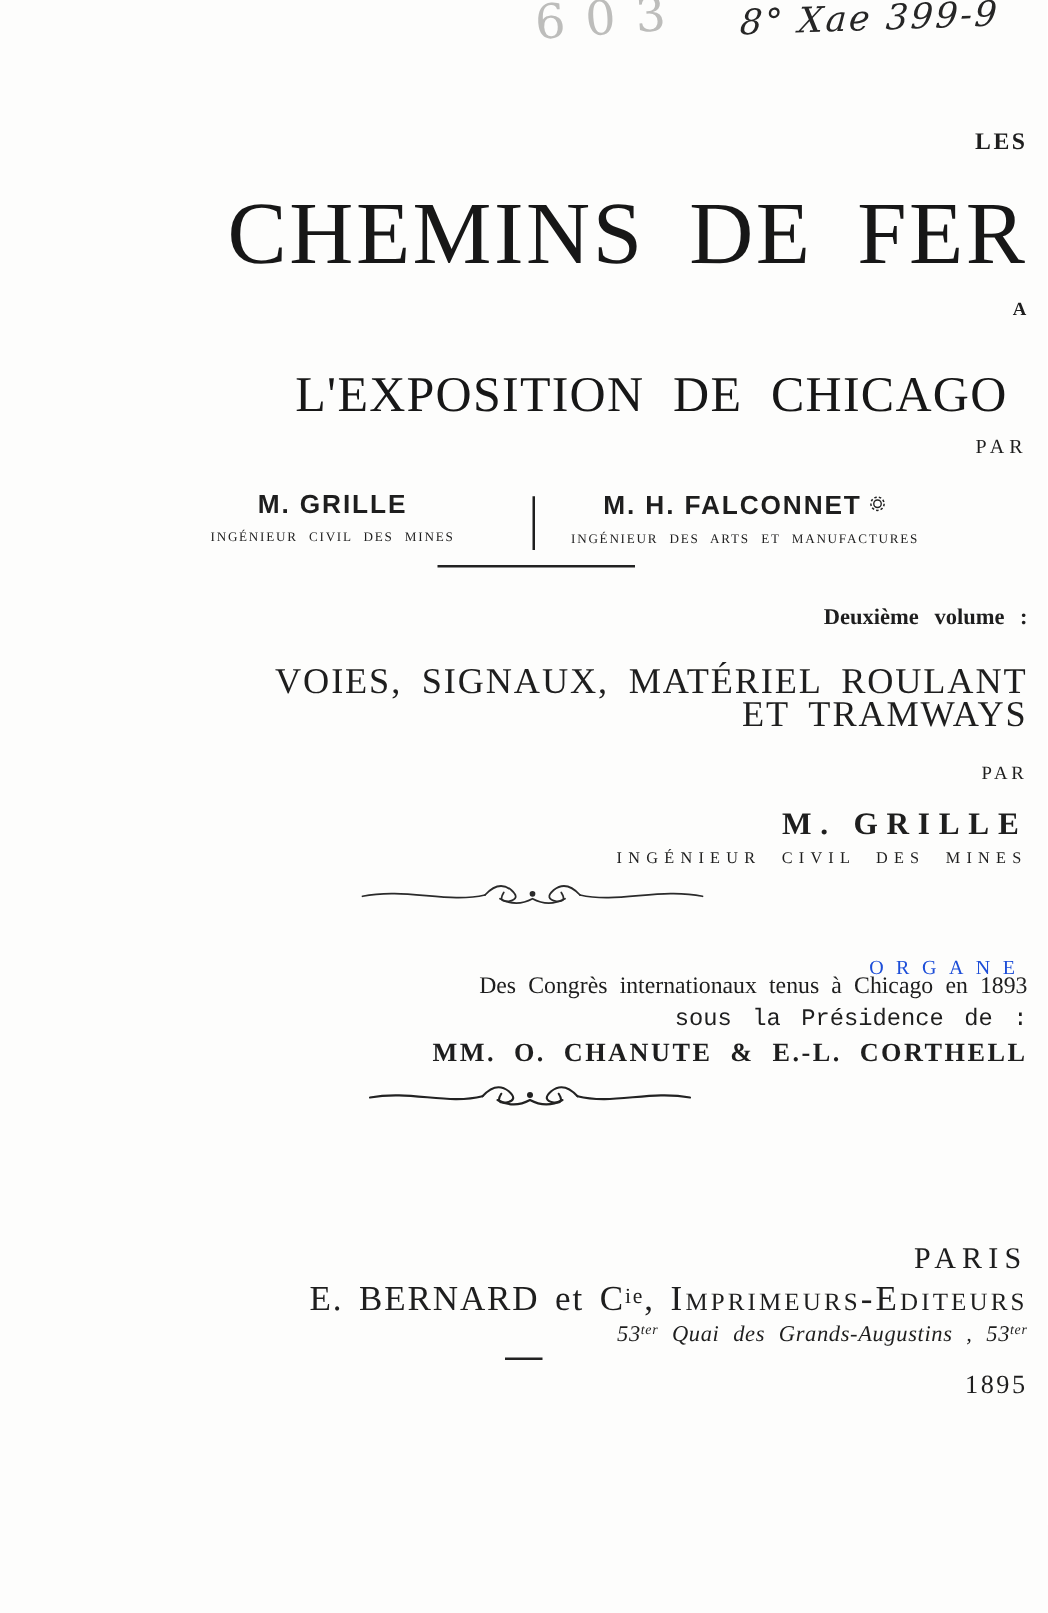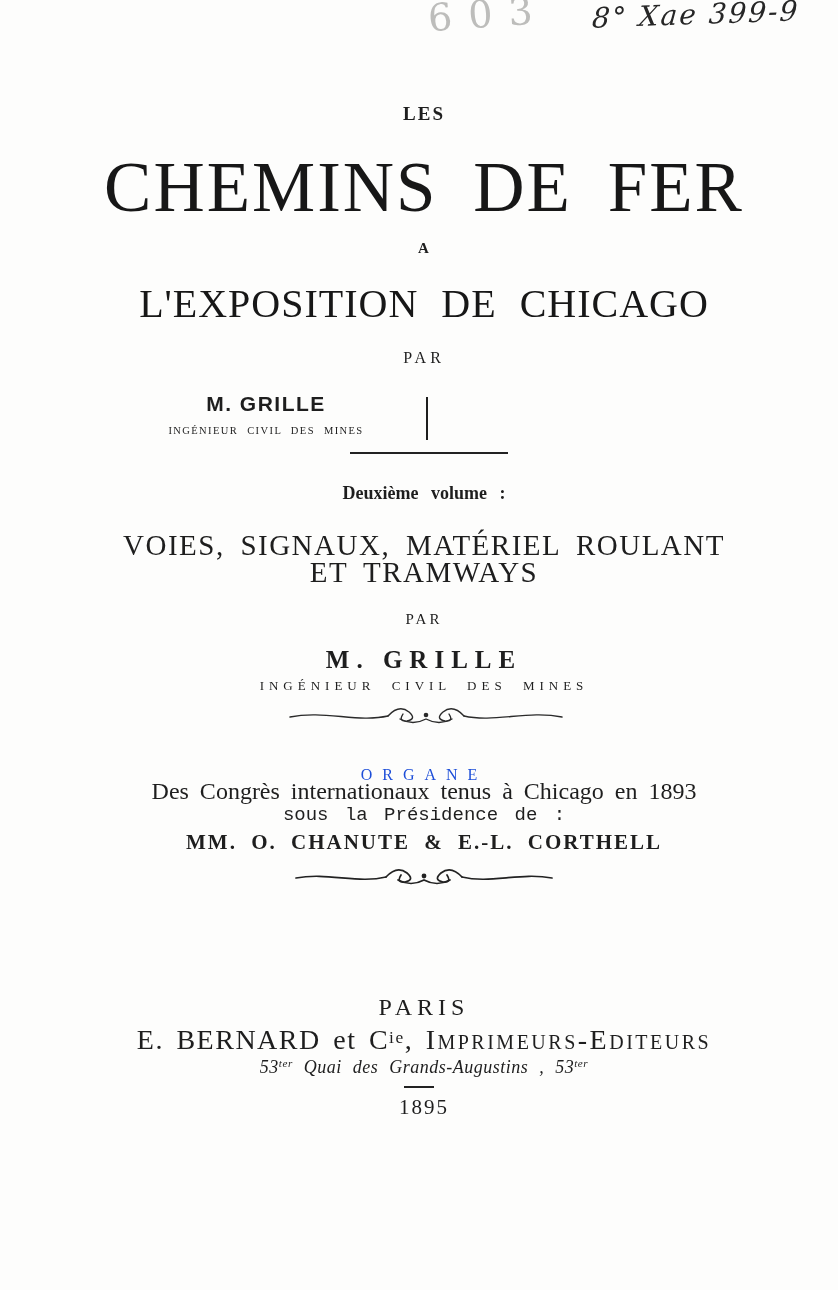--- a/index.html
+++ b/index.html
@@ -12,22 +12,22 @@
     width: 838px;
     height: 1290px;
     background: #fdfdfc;
     overflow: hidden;
     font-family: "Liberation Serif", "DejaVu Serif", serif;
     color: #1e1e1e;
   }
   .centered {
     position: absolute;
     left: 10px;
-    right: 0;
-    text-align: center;
+    right: 16px;
+    text-align: right;
     white-space: nowrap;
   }
 
   
   .pencil-number {
     position: absolute;
     left: 428px;
     top: -8px;
     font-family: "DejaVu Serif", serif;
     font-size: 38px;
@@ -60,21 +60,21 @@
     line-height: 1;
     color: #171717;
   }
   .word-a      { top: 240px; font-size: 15px; font-weight: 700; letter-spacing: 1px; }
   .subtitle    {
     top: 280px;
     font-size: 40px;
     font-weight: 400;
     letter-spacing: 1px;
     word-spacing: 12px;
-    margin: 4px;
+    margin: 16px;
     line-height: 1;
     color: #171717;
   }
   .par-1 { top: 349px; font-size: 16px; letter-spacing: 4px; }
 
   
   .author-block { position: absolute; top: 392px; text-align: center; }
   .author-left  { left: 110px; width: 312px; }
   .author-right { left: 440px; width: 312px; }
   .author-name {
@@ -117,21 +117,21 @@
   .volume-author  { top: 646px; font-size: 25px; font-weight: 700; letter-spacing: 7px; }
   .volume-role    { top: 678px; font-size: 13px; letter-spacing: 5px; word-spacing: 8px; }
 
   
   .flourish { position: absolute; }
   .flourish-1 { left: 288px; top: 703px; }
   .flourish-2 { left: 294px; top: 864px; }
 
   
   .organ-heading { top: 750px; font-size: 16px; letter-spacing: 10px; color: #1d4ed8; margin-top: 16px; }
-  .organ-line1   { top: 778px; font-size: 24px; word-spacing: 5px; }
+  .organ-line1   { top: 778px; font-size: 19px; word-spacing: 5px; }
   .organ-line2   { top: 804px; font-size: 19px; word-spacing: 5px; font-family: Liberation Mono, monospace; }
   .presidents    { top: 830px; font-size: 21px; font-weight: 700; letter-spacing: 2px; word-spacing: 7px; }
 
   
   .city      { top: 994px; font-size: 24px; letter-spacing: 5px; }
   .publisher { top: 1024px; font-size: 28px; letter-spacing: 1.5px; word-spacing: 4px; }
   .publisher .sc { font-variant: small-caps; letter-spacing: 2.5px; }
   .publisher sup, .address sup { font-size: 62%; vertical-align: 6px; }
   .address {
     top: 1057px;
@@ -161,20 +161,29 @@
   <div class="centered series-word">LES</div>
   <h1 class="centered main-title">CHEMINS DE FER</h1>
   <div class="centered word-a">A</div>
   <h2 class="centered subtitle">L'EXPOSITION DE CHICAGO</h2>
   <div class="centered par-1">PAR</div>
 
   <div class="author-block author-left">
     <div class="author-name">M. GRILLE</div>
     <div class="author-role">INGÉNIEUR CIVIL DES MINES</div>
   </div>
+  <div class="author-block author-right">
+    <div class="author-name">
+      <span>M. H. FALCONNET</span><span class="rosette"><svg width="14" height="14" viewBox="0 0 14 14">
+          <circle cx="7" cy="7" r="3" fill="none" stroke="#222" stroke-width="1.1"></circle>
+          <circle cx="7" cy="7" r="5.3" fill="none" stroke="#222" stroke-width="1.2" stroke-dasharray="2 1.7"></circle>
+        </svg></span>
+    </div>
+    <div class="author-role">INGÉNIEUR DES ARTS ET MANUFACTURES</div>
+  </div>
   <div class="authors-vbar"></div>
   <div class="authors-rule"></div>
 
   <div class="centered volume-heading">Deuxième volume :</div>
   <div class="centered volume-line1">VOIES, SIGNAUX, MATÉRIEL ROULANT</div>
   <div class="centered volume-line2">ET TRAMWAYS</div>
   <div class="centered par-2">PAR</div>
   <div class="centered volume-author">M. GRILLE</div>
   <div class="centered volume-role">INGÉNIEUR CIVIL DES MINES</div>
 

